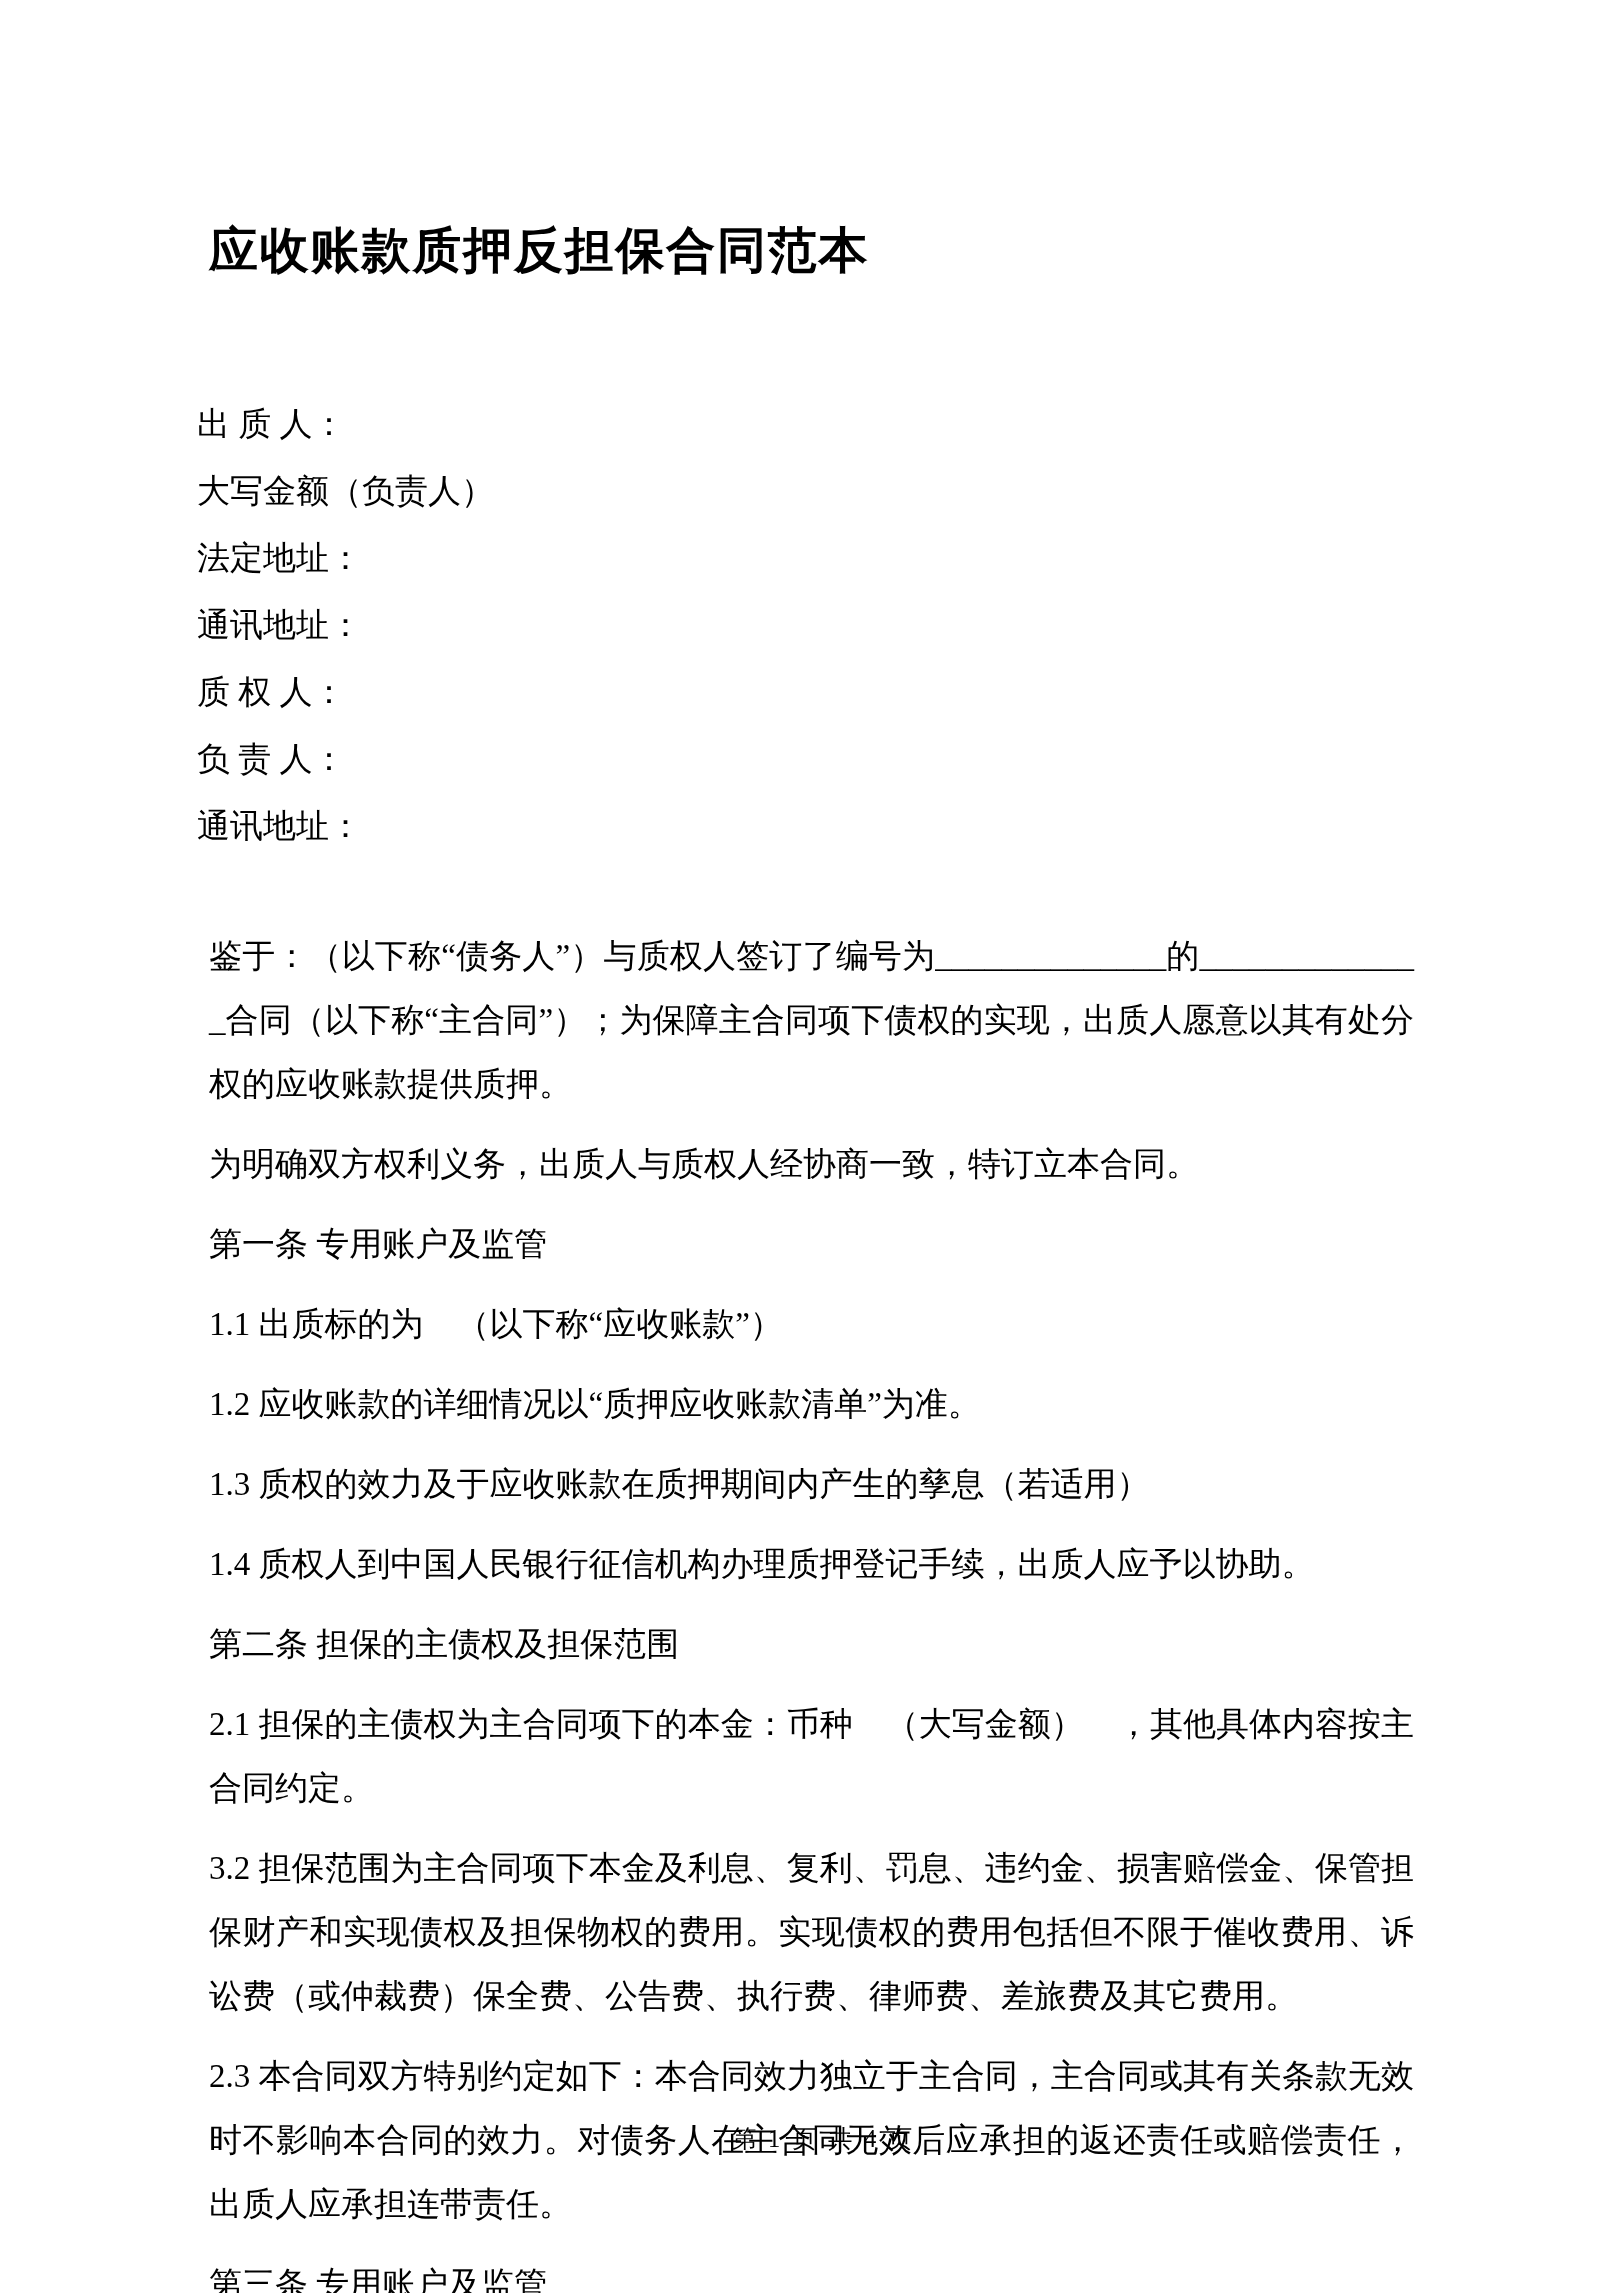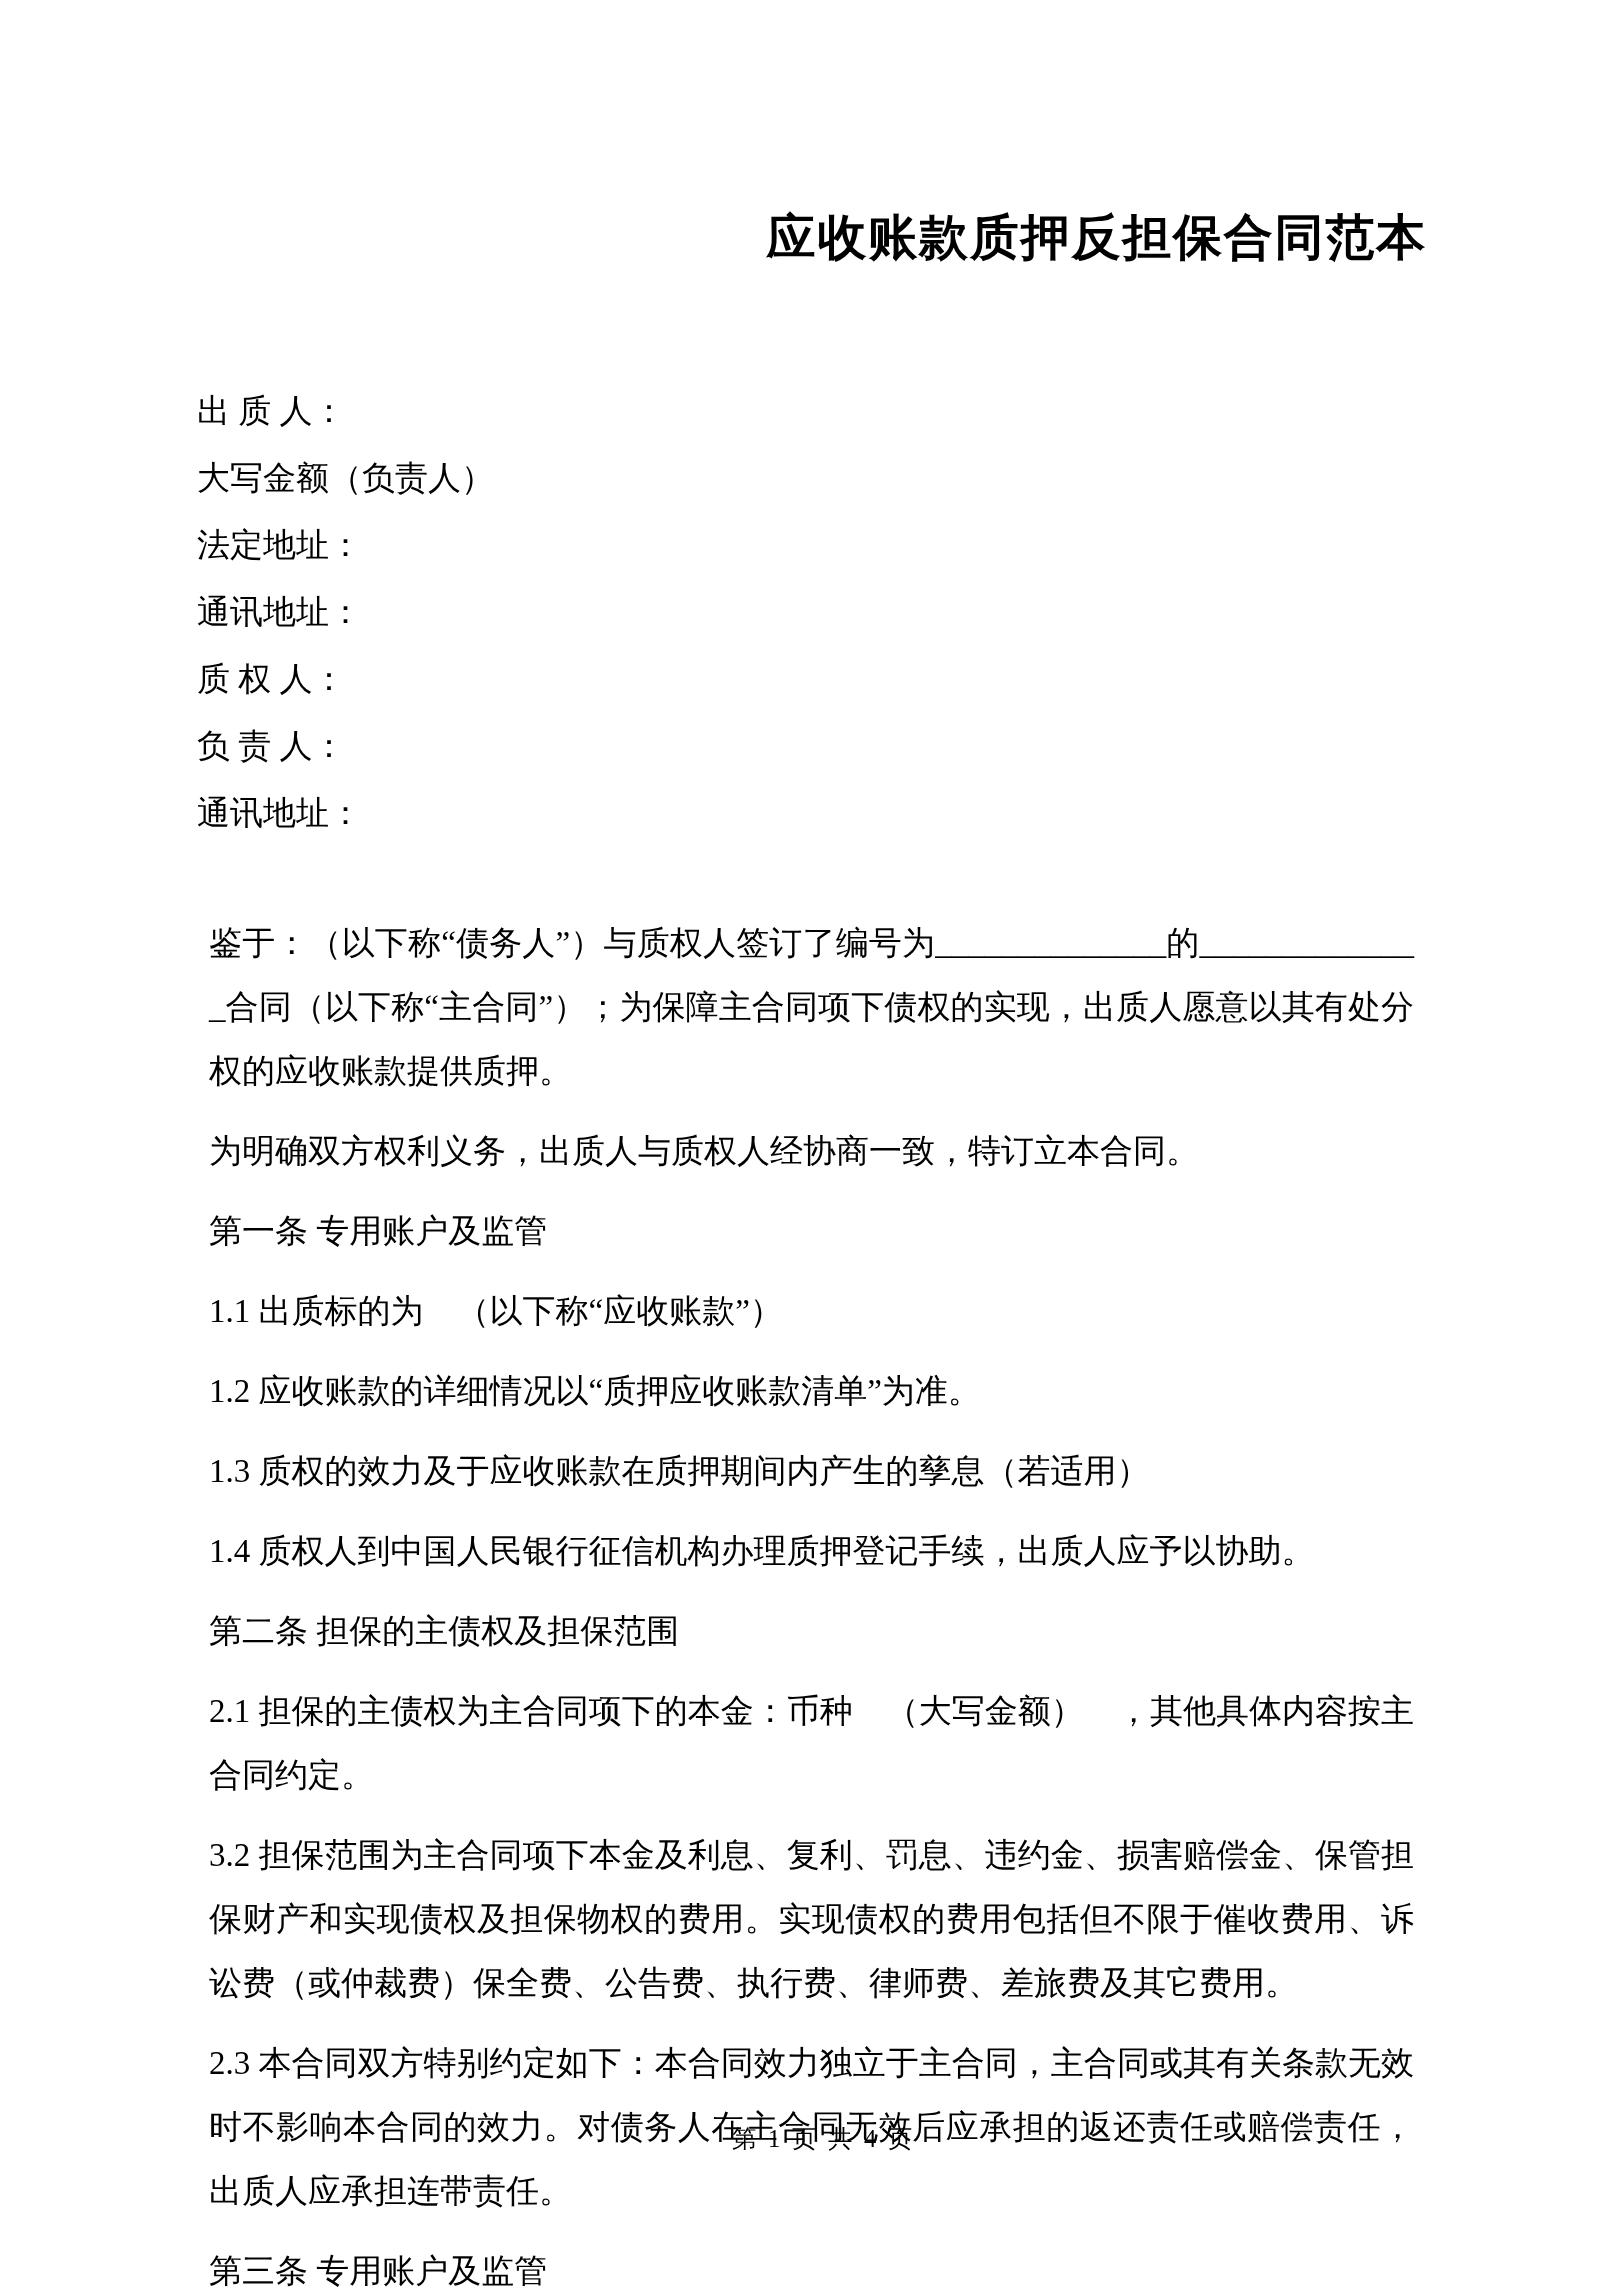--- a/index.html
+++ b/index.html
@@ -15,25 +15,25 @@
     background: #ffffff;
     color: #000000;
     overflow: hidden;
     box-sizing: border-box;
   }
   .content {
     padding: 207px 193px 0 193px;
     box-sizing: border-box;
   }
   .doc-title {
-    margin: 3px;
+    margin: 16px;
     font-size: 49px;
     line-height: 55px;
     font-weight: 700;
-    text-align: right;
+    text-align: left;
     letter-spacing: 1.8px;
   }
   .party-fields {
     margin-top: 115px;
     font-size: 33px;
     line-height: 63px;
   }
   .party-fields p { margin: 4px; }
   .contract-body {
     margin-top: 66px;

